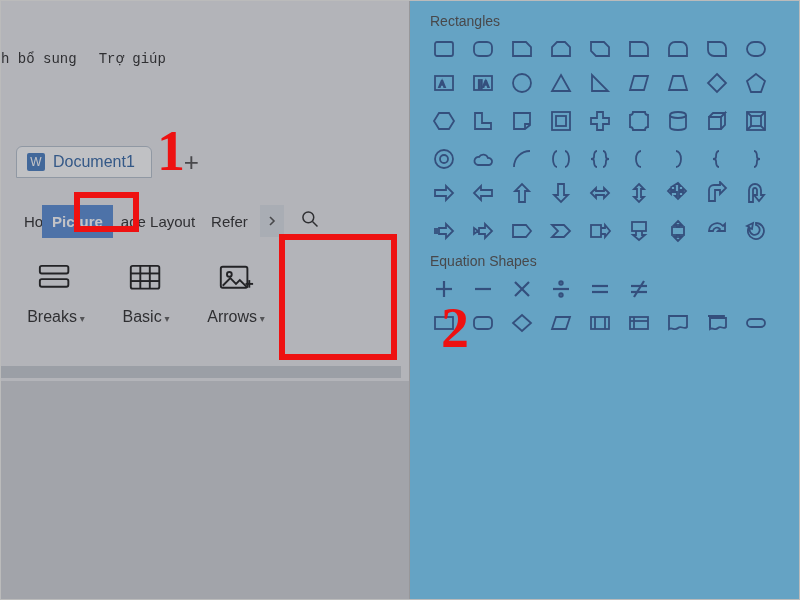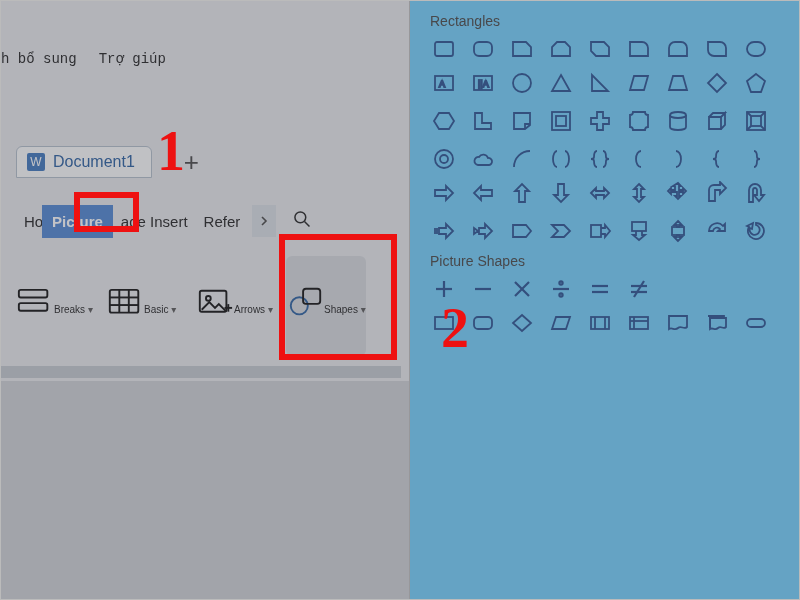--- a/index.html
+++ b/index.html
@@ -61,23 +61,23 @@
     display:flex; align-items:center; justify-content:center; color:#555;
   }
   .search-glass {
     margin-left: 16px; font-size:20px; color:#333;
   }
   .commands-row {
     position:absolute; left:15px; top:255px; height:110px;
     display:flex; align-items:flex-start; gap: 10px;
   }
   .cmd {
-    display:flex; flex-direction:row; align-items:center; justify-content:flex-start;
+    display:flex; flex-direction:column; align-items:center; justify-content:flex-start;
     width:80px; height:100px; padding-top:6px;
-    color:#333; font-size:10px;
+    color:#333; font-size:16px;
   }
   .cmd .cmd-icon {
     width:38px; height:32px; margin-bottom:14px;
     display:flex; align-items:center; justify-content:center;
   }
   .cmd .cmd-label::after { content: " \25BE"; color:#666; font-size:10px; }
   .cmd.shapes {
     background:#d9dce0; border-radius:6px;
   }
   .cmd.shapes .cmd-icon svg { filter: none; }
@@ -138,21 +138,21 @@
     <div class="doc-tab">
       <span class="w-icon">W</span>
       <span>Document1</span>
     </div>
     <div class="new-tab">+</div>
   </div>
 
   <div class="ribbon-row">
     <div class="ribbon-tab" style="width:26px;overflow:hidden">Home</div>
     <div class="ribbon-tab insert">Picture</div>
-    <div class="ribbon-tab">age Insert</div>
+    <div class="ribbon-tab">age Layout</div>
     <div class="ribbon-tab">Refer</div>
     <div class="ribbon-more">
       <svg width="10" height="10" viewBox="0 0 10 10">
           <path d="M3 1l4 4-4 4" stroke="#555" stroke-width="1.6" fill="none"></path>
         </svg>
     </div>
     <div class="search-glass">
       <svg width="20" height="20" viewBox="0 0 24 24">
           <circle cx="10" cy="10" r="6.5" stroke="#333" stroke-width="1.8" fill="none"></circle>
           <line x1="15" y1="15" x2="21" y2="21" stroke="#333" stroke-width="1.8"></line>
@@ -187,29 +187,20 @@
         <svg viewBox="0 0 40 32">
             <rect x="4" y="4" width="28" height="22" rx="2" stroke="#222" stroke-width="2" fill="none"></rect>
             <circle cx="13" cy="12" r="2.5" stroke="#222" stroke-width="2" fill="none"></circle>
             <path d="M6 24l8-8 6 6 4-4 8 8" stroke="#222" stroke-width="2" fill="none"></path>
             <line x1="30" y1="22" x2="38" y2="22" stroke="#222" stroke-width="2"></line>
             <line x1="34" y1="18" x2="34" y2="26" stroke="#222" stroke-width="2"></line>
           </svg>
       </span>
       <span class="cmd-label">Arrows</span>
     </div>
-    <div class="cmd shapes">
-      <span class="cmd-icon">
-        <svg viewBox="0 0 40 40">
-            <circle cx="14" cy="24" r="9" stroke="#3a6ca8" stroke-width="2" fill="none"></circle>
-            <rect x="18" y="6" width="18" height="16" rx="3" stroke="#222" stroke-width="2" fill="none"></rect>
-          </svg>
-      </span>
-      <span class="cmd-label">Shapes</span>
-    </div>
   </div>
 
   <div class="divider-bar"></div>
   <div class="doc-area"></div>
 
   <div class="shapes-panel">
 
     <div class="section-title">Rectangles</div>
     <div class="shape-grid">
       <span class="shape-cell">
@@ -500,21 +491,21 @@
             <path d="M4 12a8 8 0 0 1 14-5l2-2v7h-7l2-2a4 4 0 0 0-7 2z"></path>
           </svg>
         </span>
       <span class="shape-cell">
           <svg viewBox="0 0 24 24">
             <path d="M12 4a8 8 0 1 1-7 4l-2-1 6-3-1 6-2-1a5 5 0 1 0 6-3z"></path>
           </svg>
         </span>
     </div>
 
-    <div class="section-title">Picture Shapes</div>
+    <div class="section-title">Equation Shapes</div>
     <div class="shape-grid">
       <span class="shape-cell eq">
           <svg viewBox="0 0 24 24">
             <line x1="12" y1="4" x2="12" y2="20"></line>
             <line x1="4" y1="12" x2="20" y2="12"></line>
           </svg>
         </span>
       <span class="shape-cell eq">
           <svg viewBox="0 0 24 24">
             <line x1="4" y1="12" x2="20" y2="12"></line>

